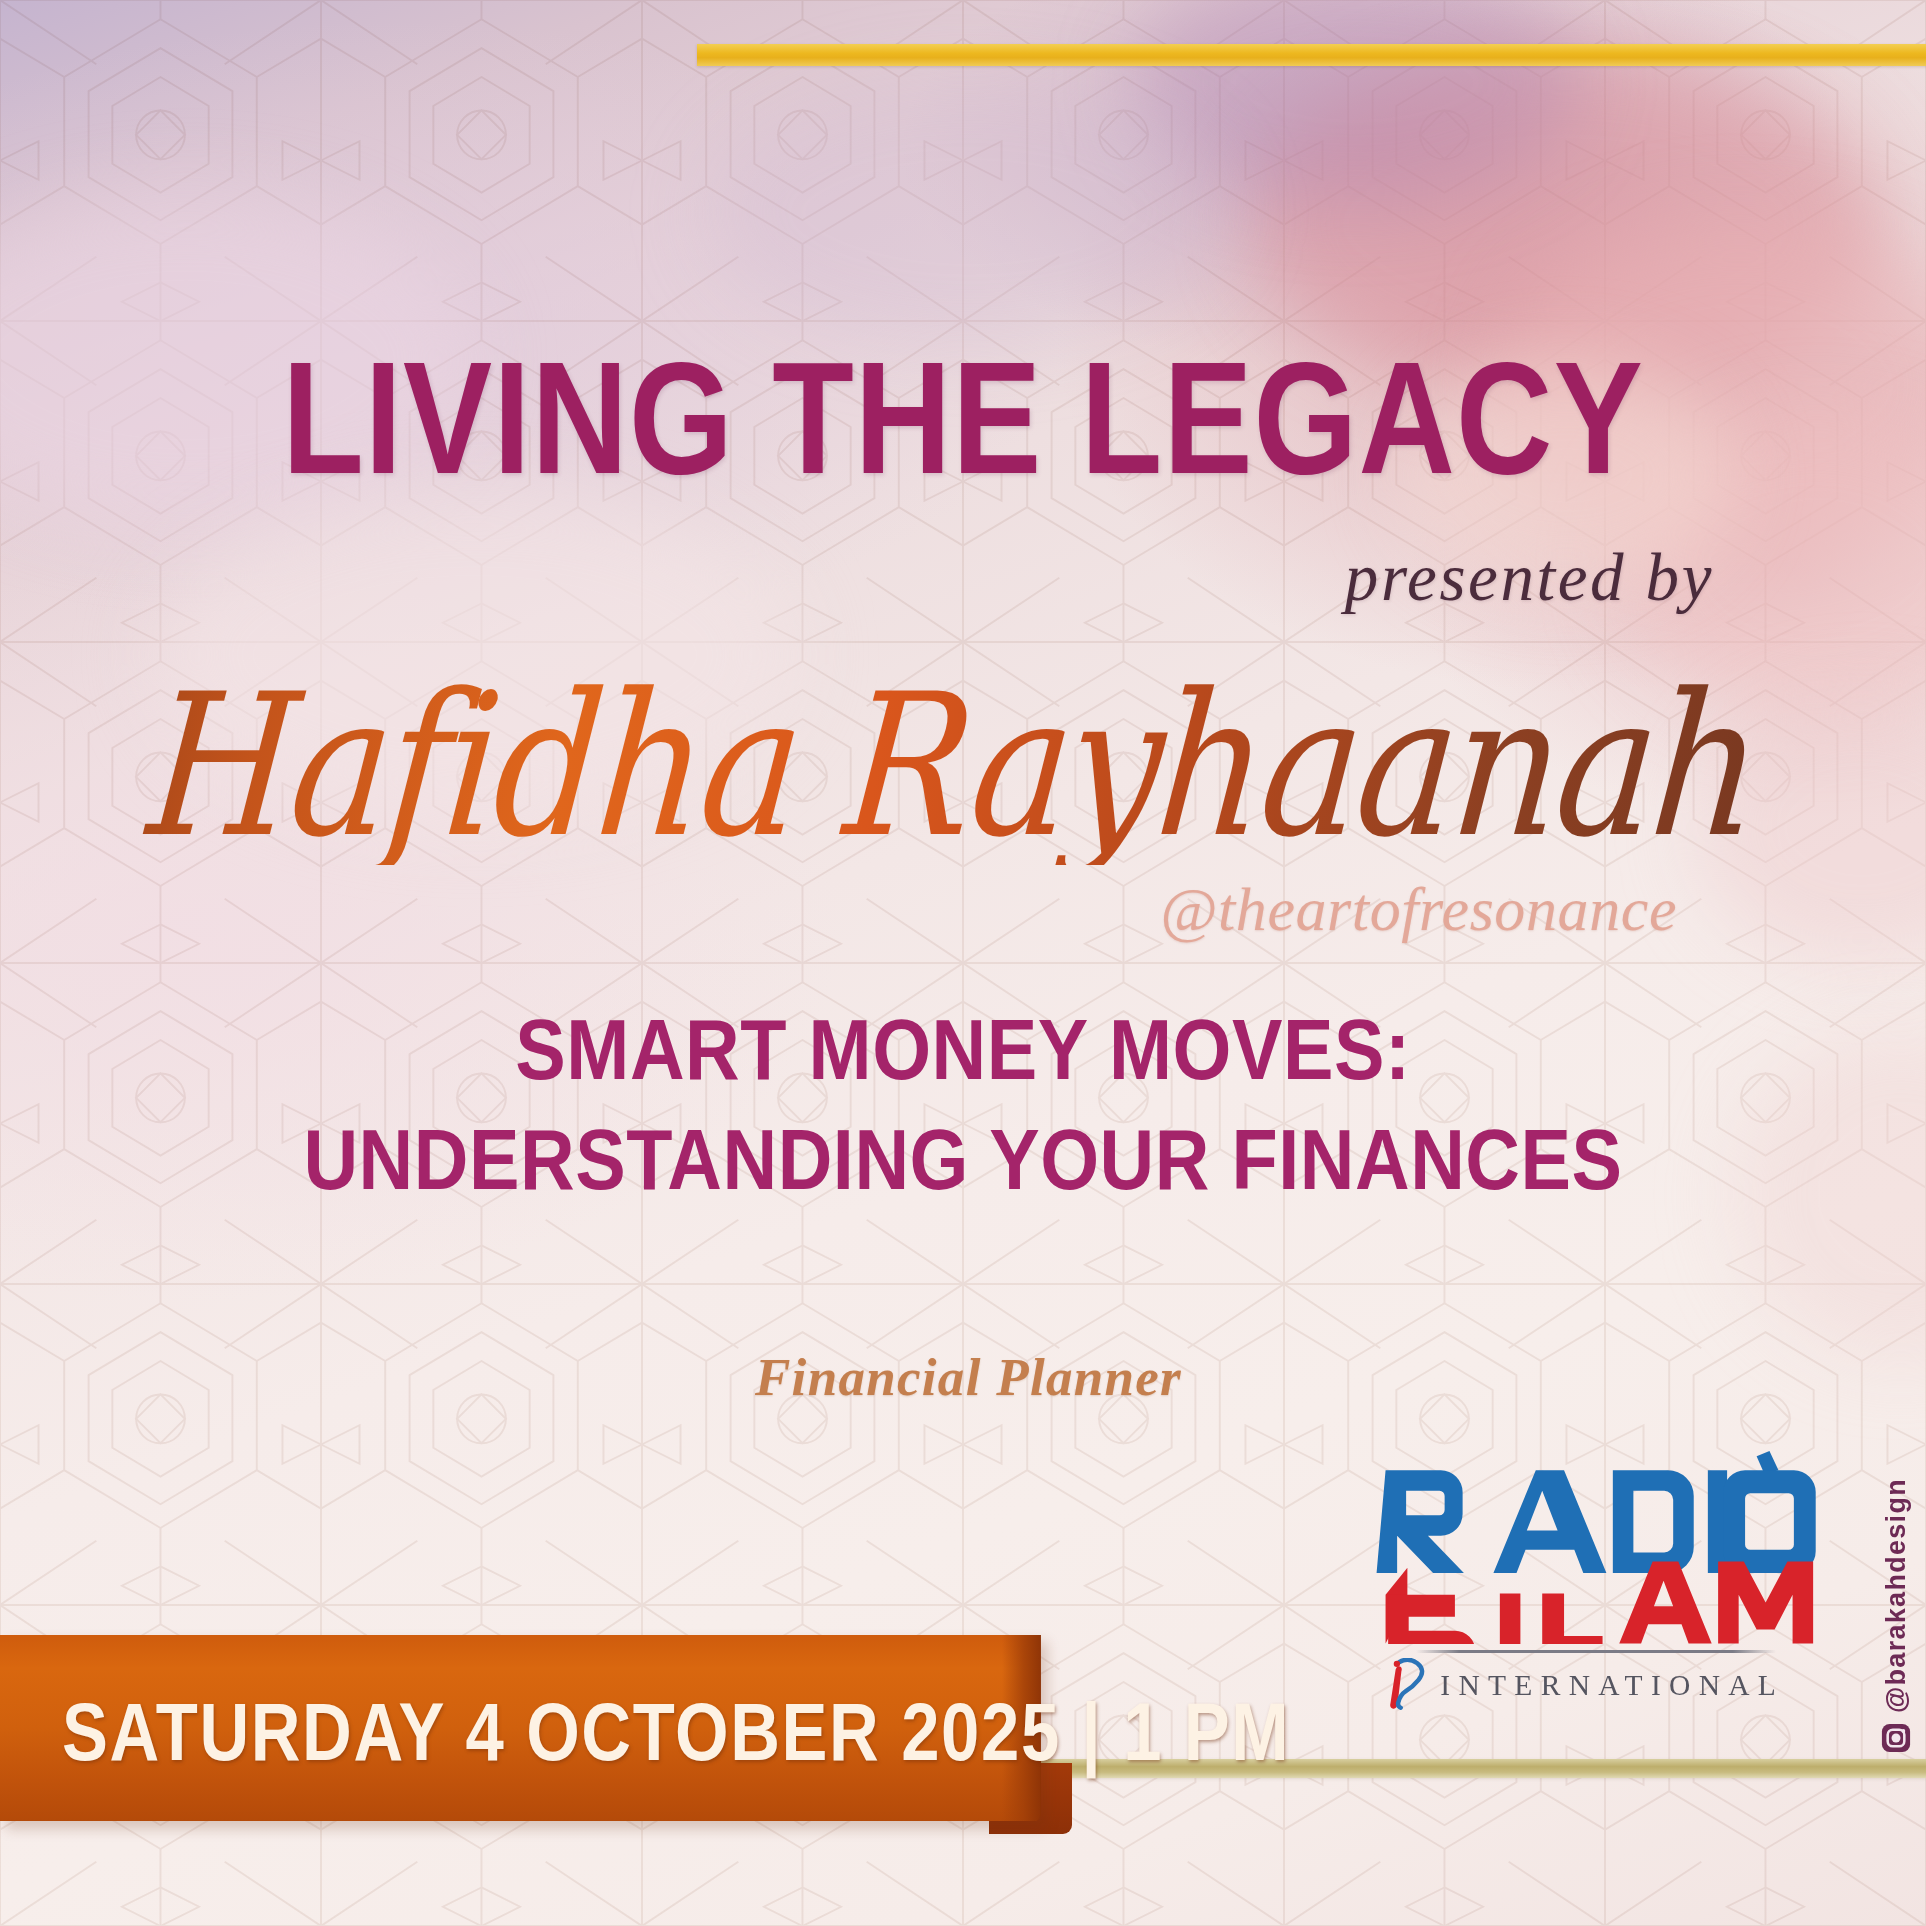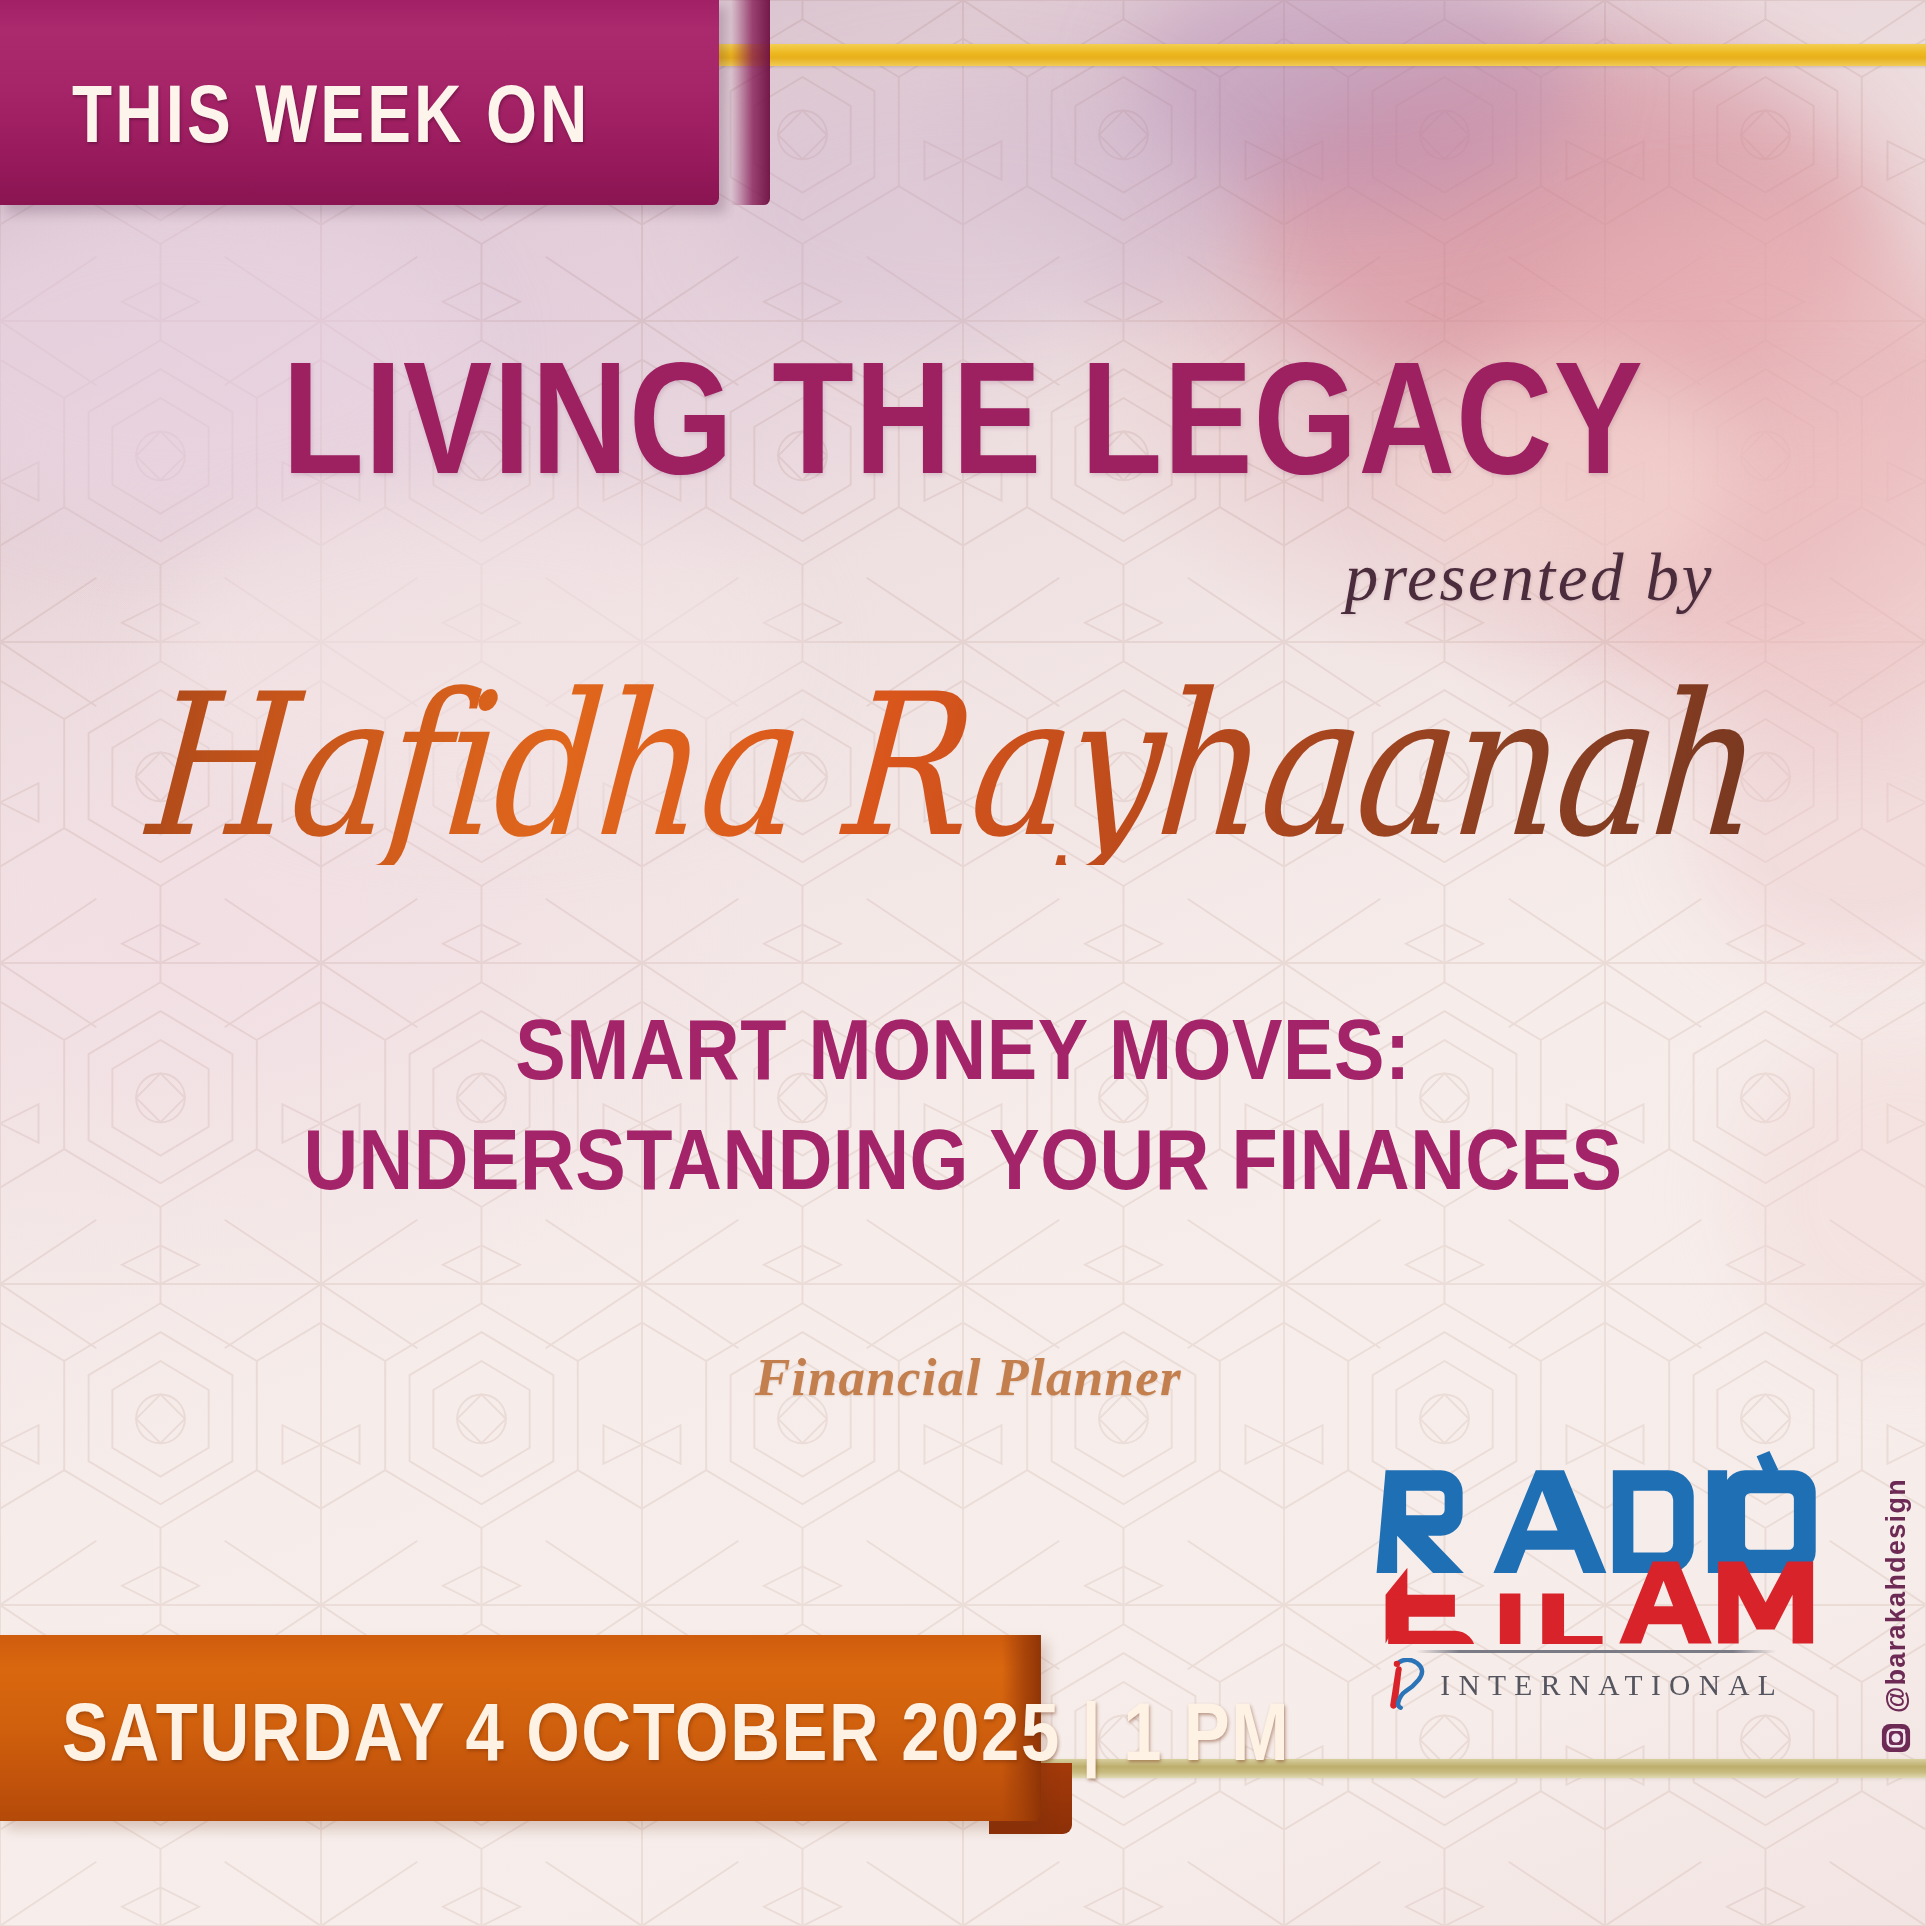--- a/index.html
+++ b/index.html
@@ -274,31 +274,26 @@
       <div class="cl c5"></div>
       <div class="cl c6"></div>
     <div class="cl c7"></div>
       <div class="cl c8"></div>
       <div class="cl c9"></div>
     <div class="cl c10"></div>
   </div>
 
   <div class="gold-bar"></div>
 
-  <div class="ribbon-top">
-    <div class="tail"></div>
-    <div class="body"></div>
-    <div class="curl"></div>
-    <div class="label">THIS WEEK ON</div>
-  </div>
 
   <div class="show-title">LIVING THE LEGACY</div>
   <div class="presented-by">presented by</div>
 
   <div class="host-name">Hafidha Rayhaanah</div>
+  <div class="host-handle">@theartofresonance</div>
 
   <div class="topic">
     <span>SMART MONEY MOVES:</span>
     <span class="l2">UNDERSTANDING YOUR FINANCES</span>
   </div>
 
   <div class="speaker-role">Financial Planner</div>
 
   <div class="ri-logo">
     <svg class="ri-word" viewBox="0 0 690 300" xmlns="http://www.w3.org/2000/svg">

